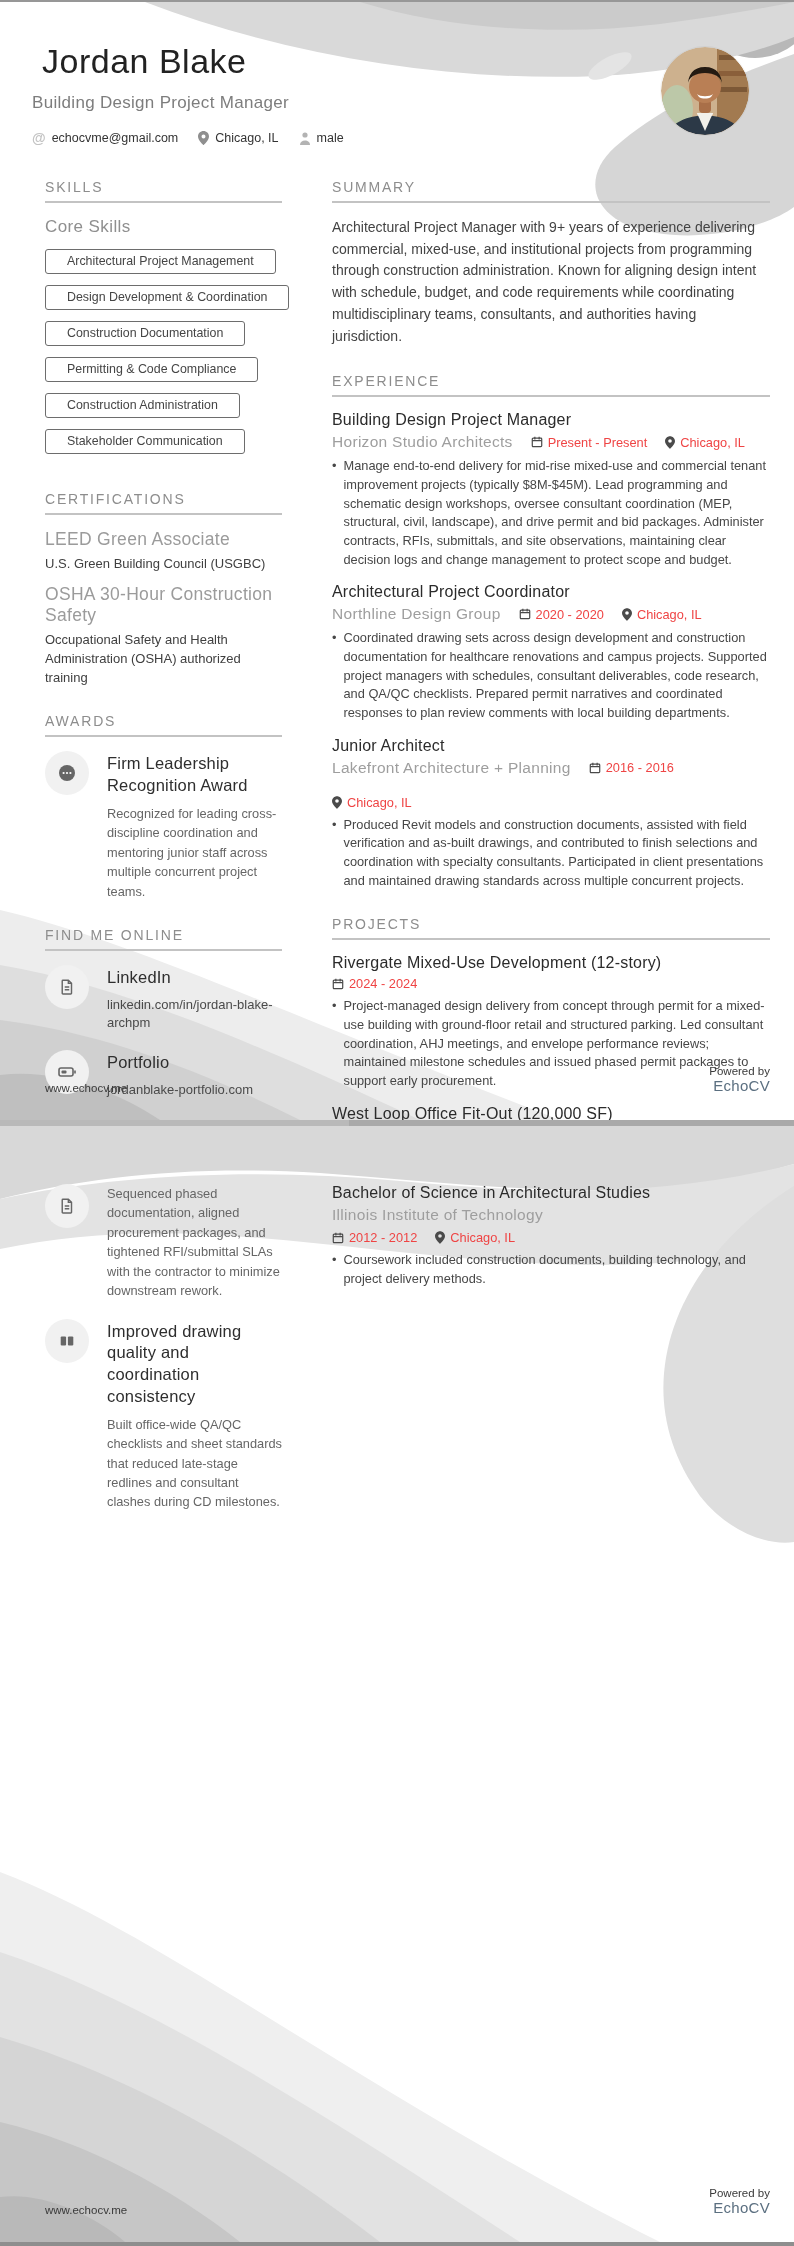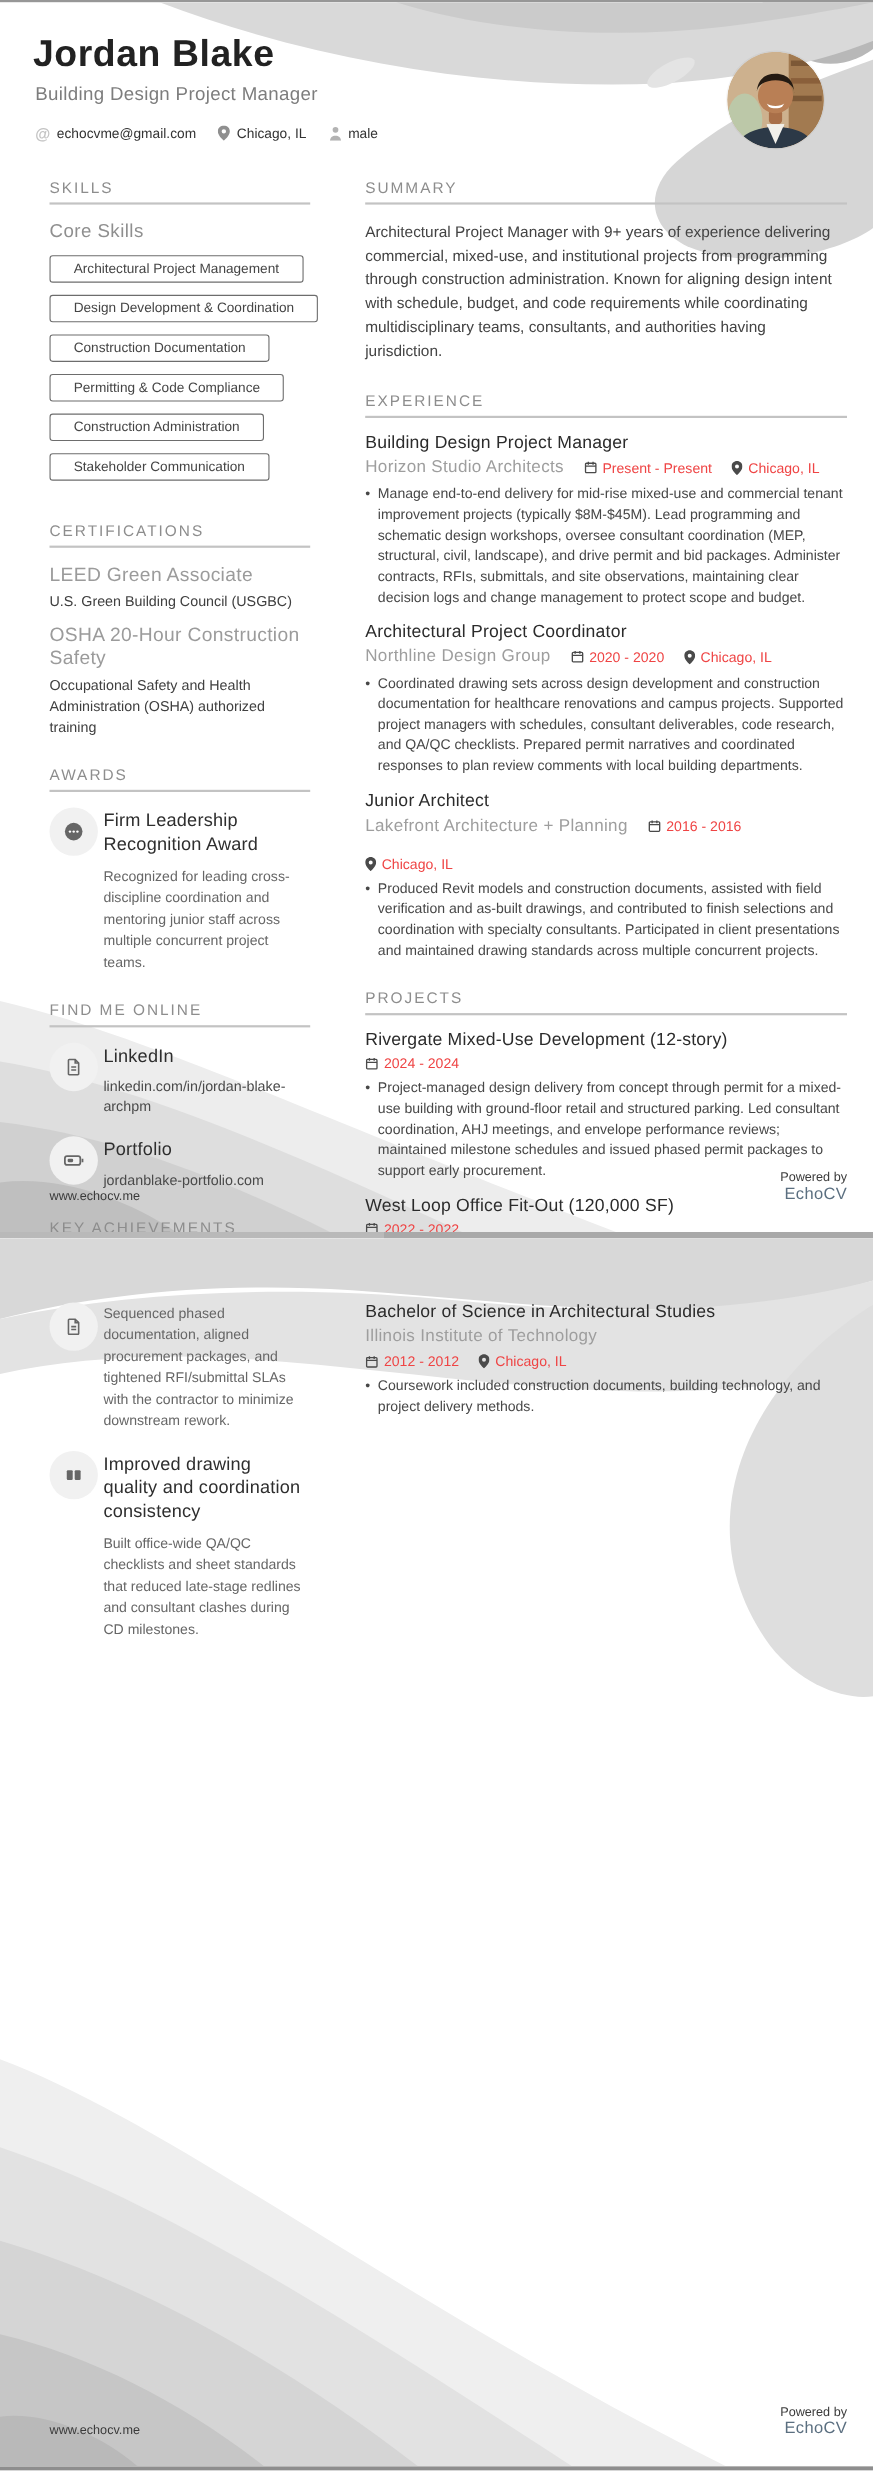--- a/index.html
+++ b/index.html
@@ -12,21 +12,21 @@
   .page-divider { height:6px; background:linear-gradient(90deg,#b9b9b9 0 44%,#a9a9a9 44% 100%); }
   .doc-bottom-edge { height:4px; background:#8e8e8e; }
   .deco { position:absolute; pointer-events:none; display:block; }
   .deco-top1 { top:0; left:0; }
   .deco-bot1 { bottom:0; left:0; }
   .deco-top2 { top:0; left:0; }
   .deco-bot2 { bottom:0; left:0; }
 
   
   .cv-header { position:relative; padding:28px 0 0 30px; z-index:2; }
-  .name { font-size:34px; font-weight:700; color:#222; letter-spacing:.5px; margin:0; line-height:1.15; }
+  .name { font-size:34px; font-weight:400; color:#222; letter-spacing:.5px; margin:12px; line-height:1.15; }
   .role { font-size:17px; color:#7d7d7d; letter-spacing:.3px; margin:7px 0 0 2px; }
   .contacts { display:flex; align-items:center; gap:20px; margin:18px 0 0 2px; font-size:12.5px; color:#333; }
   .contact { display:flex; align-items:center; gap:6px; }
   .at-glyph { color:#c3c3c3; font-size:14px; font-weight:700; line-height:1; }
   .avatar { position:absolute; top:45px; right:45px; width:88px; height:88px; border-radius:50%; overflow:hidden; box-shadow:0 0 0 1px rgba(0,0,0,.04); }
   .avatar svg { display:block; }
 
   
   .cols { position:relative; display:flex; gap:50px; padding:0 24px 0 45px; margin-top:34px; z-index:2; }
   .cols.p2c { margin-top:0; padding-top:58px; }
@@ -35,21 +35,21 @@
 
   .sec { margin-bottom:26px; }
   .sec-h { font-size:14px; font-weight:500; letter-spacing:1.8px; color:#8d8d8d; border-bottom:2px solid #c3c3c3; padding-bottom:6px; margin:0 0 14px; }
   .subhead { font-size:17px; color:#8f8f8f; letter-spacing:.4px; margin:2px 0 12px; }
 
   .chip { display:inline-block; border:1px solid #6d6d6d; border-radius:3px; padding:4px 21px 5px; font-size:12.4px; color:#454545; margin:0 6px 11px 0; background:#fff; white-space:nowrap; }
 
   .cert-name { font-size:17.5px; font-weight:400; color:#9b9b9b; letter-spacing:.3px; margin:0 0 5px; }
   .cert-issuer { font-size:13px; color:#404040; line-height:1.45; margin:0 0 10px; }
 
-  .side-item { display:flex; gap:5px; margin-bottom:18px; }
+  .side-item { display:flex; gap:18px; margin-bottom:18px; }
   .icon-circle { width:44px; height:44px; border-radius:50%; background:#f1f1f1; flex:none; display:flex; align-items:center; justify-content:center; color:#666; }
   .side-item-body { min-width:0; }
   .side-item-title { font-size:16.5px; font-weight:500; color:#2e2e2e; line-height:1.32; letter-spacing:.2px; margin:2px 0 7px; }
   .side-item-desc { font-size:12.8px; color:#666; line-height:1.52; }
   .side-link-url { font-size:13px; color:#4a4a4a; line-height:1.4; word-break:break-word; }
 
   .summary-text { font-size:14px; color:#434343; line-height:1.55; margin:2px 0 2px; }
 
   .entry { margin-bottom:14px; }
   .entry-title { font-size:16px; font-weight:500; color:#2b2b2b; letter-spacing:.2px; margin:0 0 4px; }
@@ -154,21 +154,21 @@
           </div>
         </section>
 
         <section class="sec">
           <h2 class="sec-h">CERTIFICATIONS</h2>
           <div>
             <h3 class="cert-name">LEED Green Associate</h3>
             <p class="cert-issuer">U.S. Green Building Council (USGBC)</p>
           </div>
           <div>
-            <h3 class="cert-name">OSHA 20-Hour Construction Safety</h3>
+            <h3 class="cert-name">OSHA 30-Hour Construction Safety</h3>
             <p class="cert-issuer">Occupational Safety and Health Administration (OSHA) authorized training</p>
           </div>
         </section>
 
         <section class="sec">
           <h2 class="sec-h">AWARDS</h2>
           <div class="side-item">
             <span class="icon-circle">
               <svg width="20" height="20" viewBox="0 0 20 20">
                   <circle cx="10" cy="10" r="8" fill="#666"></circle>

